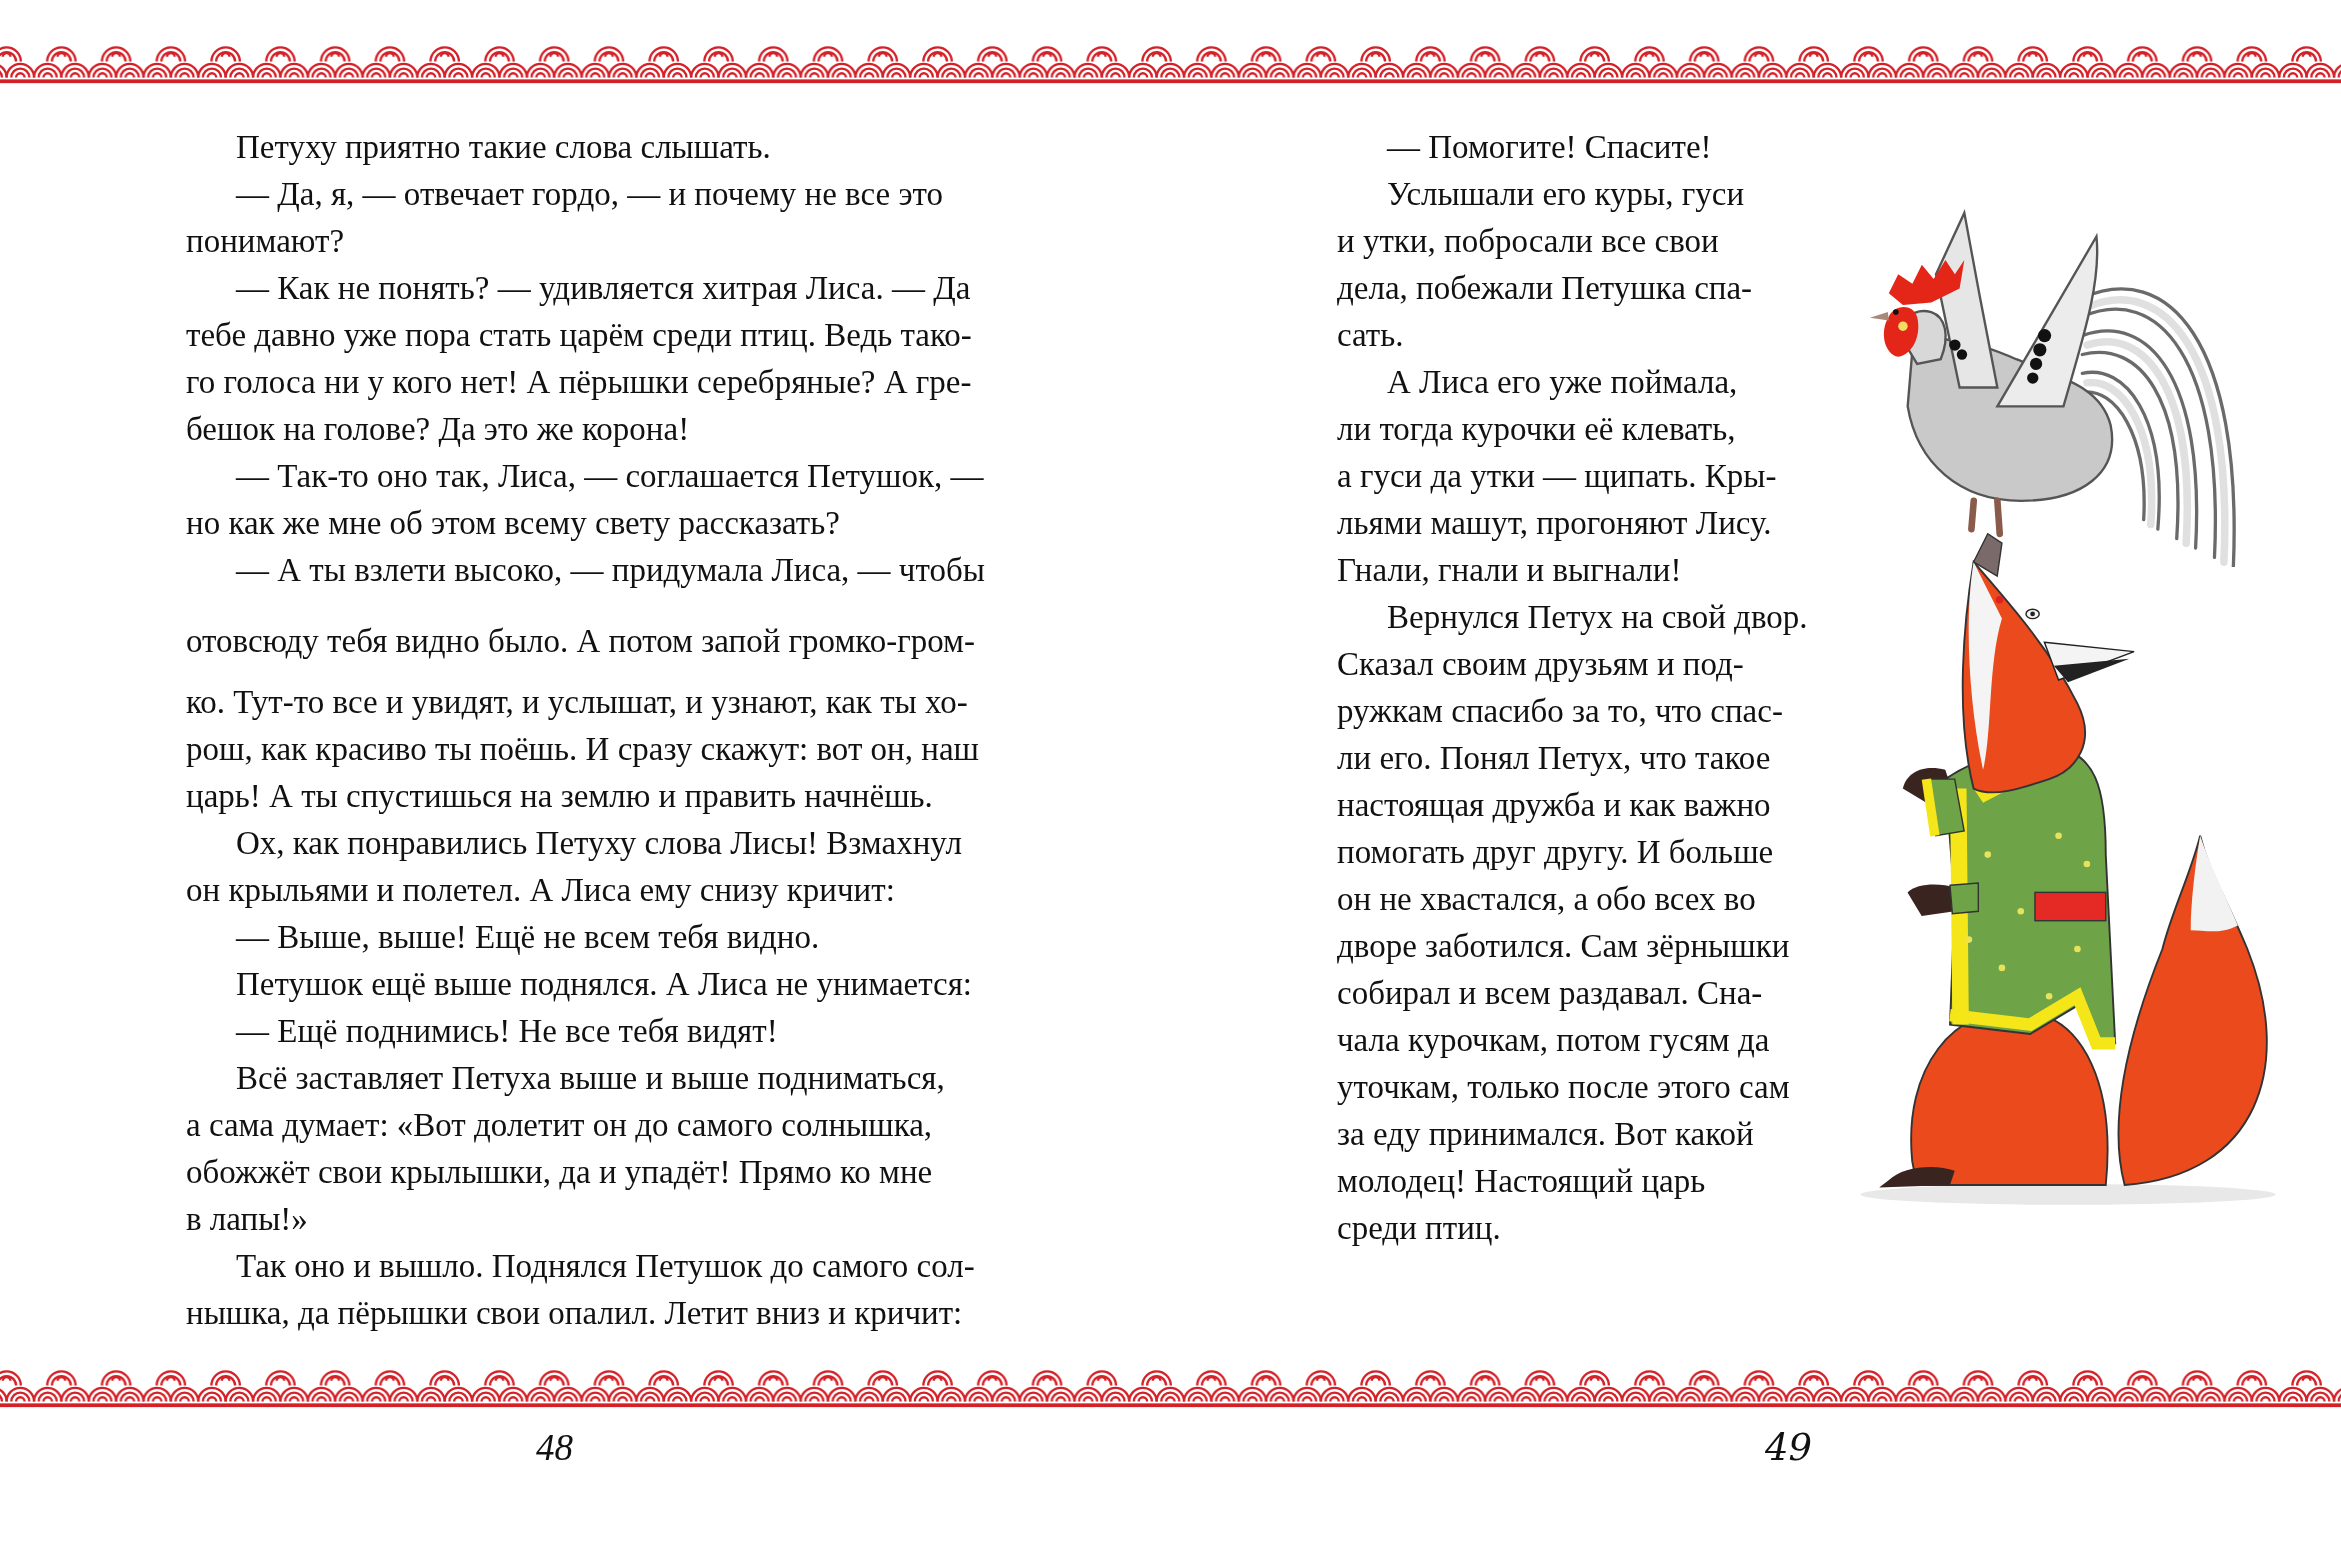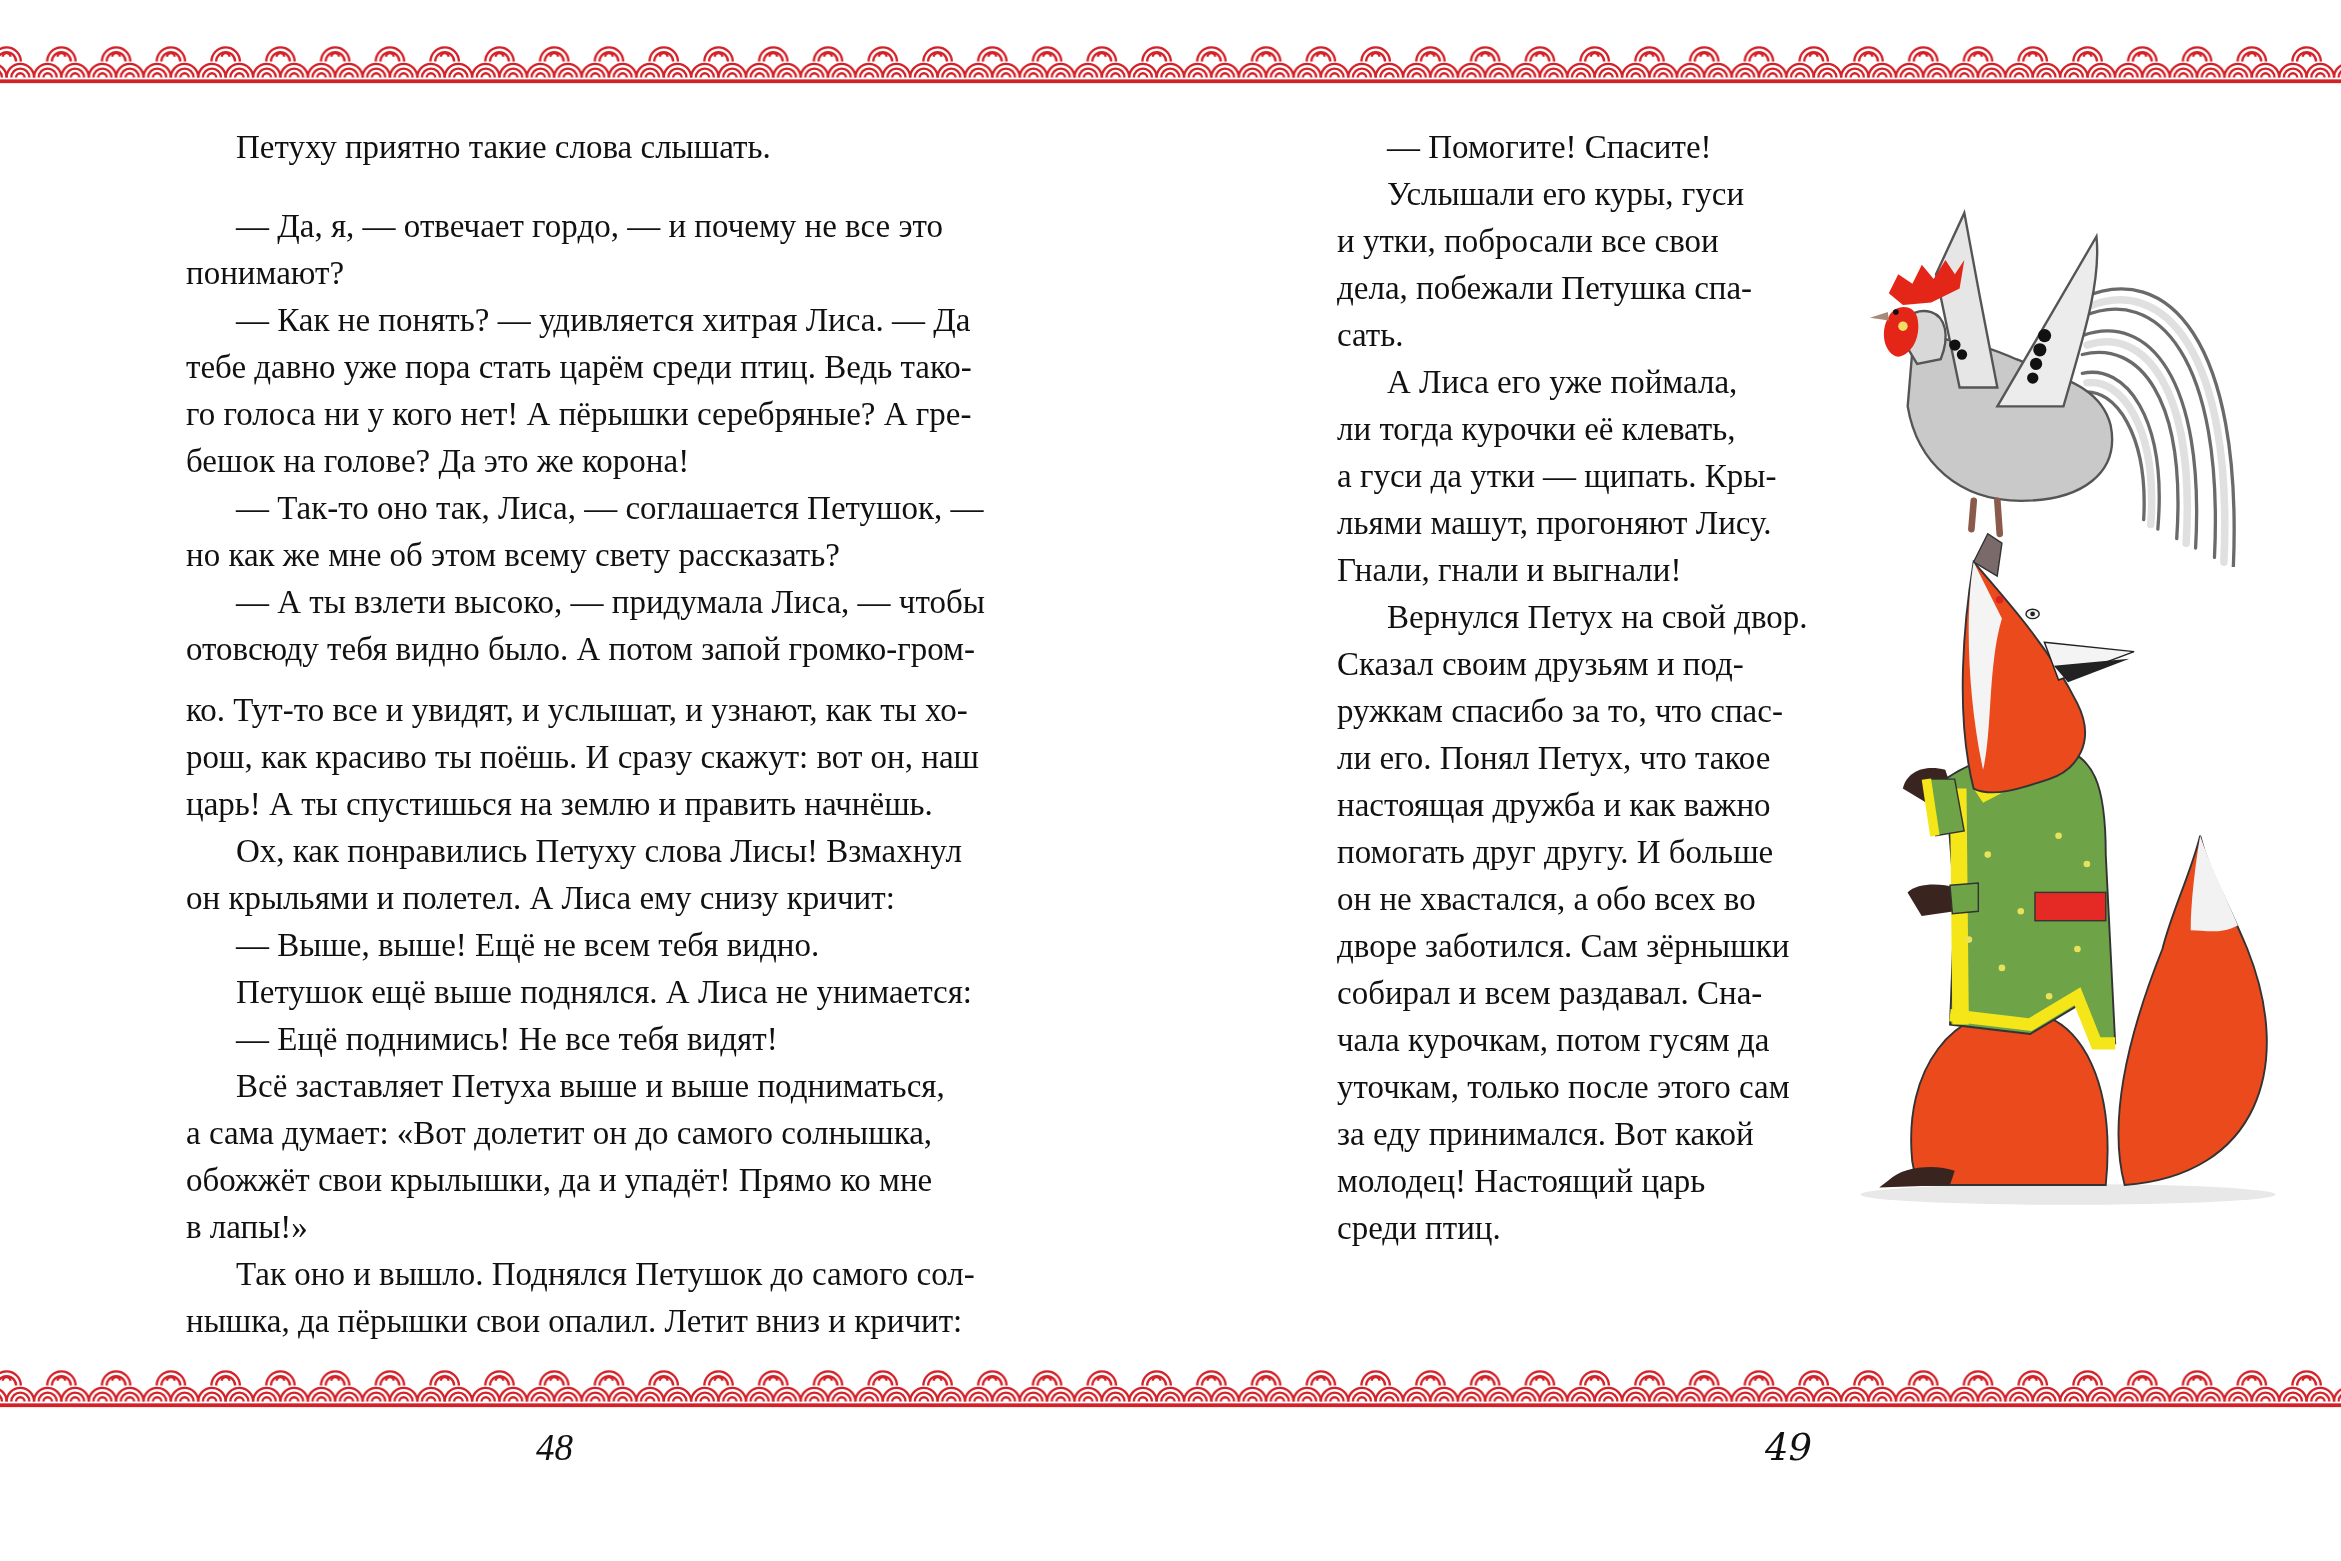--- a/index.html
+++ b/index.html
@@ -48,30 +48,30 @@
         <path d="M-24 84 A9 9 0 0 1 -6 84"></path>
       </g>
     </pattern>
   </defs>
   <rect x="0" y="0" width="4961" height="86" fill="url(#waves)"></rect>
   <rect x="0" y="88" width="4961" height="8" fill="#d42027"></rect>
 </svg>
 
 <div class="column col-left" id="col-left">
     <span class="line indent last">Петуху приятно такие слова слышать.</span>
-    <span class="line indent" style="white-space: nowrap; word-spacing: 0px; text-align: center; text-align-last: left; margin-top: 32px;">— Да, я, — отвечает гордо, — и почему не все это</span>
+    <span class="line indent" style="white-space: nowrap; word-spacing: 0px; text-align: center; text-align-last: left;">— Да, я, — отвечает гордо, — и почему не все это</span>
     <span class="line last">понимают?</span>
     <span class="line indent" style="white-space: nowrap; word-spacing: 0px; text-align: left; text-align-last: left;">— Как не понять? — удивляется хитрая Лиса. — Да</span>
     <span class="line" style="white-space: nowrap; word-spacing: 0px; text-align: left; text-align-last: left;">тебе давно уже пора стать царём среди птиц. Ведь тако-</span>
     <span class="line" style="white-space: nowrap; word-spacing: 0px; text-align: center; text-align-last: left;">го голоса ни у кого нет! А пёрышки серебряные? А гре-</span>
     <span class="line last">бешок на голове? Да это же корона!</span>
     <span class="line indent" style="white-space: nowrap; word-spacing: 0px; text-align: left; text-align-last: left;">— Так-то оно так, Лиса, — соглашается Петушок, —</span>
     <span class="line last">но как же мне об этом всему свету рассказать?</span>
     <span class="line indent" style="white-space: nowrap; word-spacing: 0px; text-align: left; text-align-last: left;">— А ты взлети высоко, — придумала Лиса, — чтобы</span>
-    <span class="line" style="white-space: nowrap; word-spacing: 0px; text-align: right; text-align-last: left;">отовсюду тебя видно было. А потом запой громко-гром-</span>
+    <span class="line" style="white-space: nowrap; word-spacing: 0px; text-align: right; text-align-last: left; margin-top: 24px;">отовсюду тебя видно было. А потом запой громко-гром-</span>
     <span class="line" style="white-space: nowrap; word-spacing: 0px; text-align: left; text-align-last: left; margin-top: 14px;">ко. Тут-то все и увидят, и услышат, и узнают, как ты хо-</span>
     <span class="line" style="white-space: nowrap; word-spacing: 0px; text-align: left; text-align-last: left;">рош, как красиво ты поёшь. И сразу скажут: вот он, наш</span>
     <span class="line last">царь! А ты спустишься на землю и править начнёшь.</span>
     <span class="line indent" style="white-space: nowrap; word-spacing: 0px; text-align: left; text-align-last: left;">Ох, как понравились Петуху слова Лисы! Взмахнул</span>
     <span class="line last">он крыльями и полетел. А Лиса ему снизу кричит:</span>
     <span class="line indent last">— Выше, выше! Ещё не всем тебя видно.</span>
     <span class="line indent last">Петушок ещё выше поднялся. А Лиса не унимается:</span>
     <span class="line indent last">— Ещё поднимись! Не все тебя видят!</span>
     <span class="line indent" style="white-space: nowrap; word-spacing: 0px; text-align: left; text-align-last: left;">Всё заставляет Петуха выше и выше подниматься,</span>
     <span class="line" style="white-space: nowrap; word-spacing: 0px; text-align: left; text-align-last: left;">а сама думает: «Вот долетит он до самого солнышка,</span>

